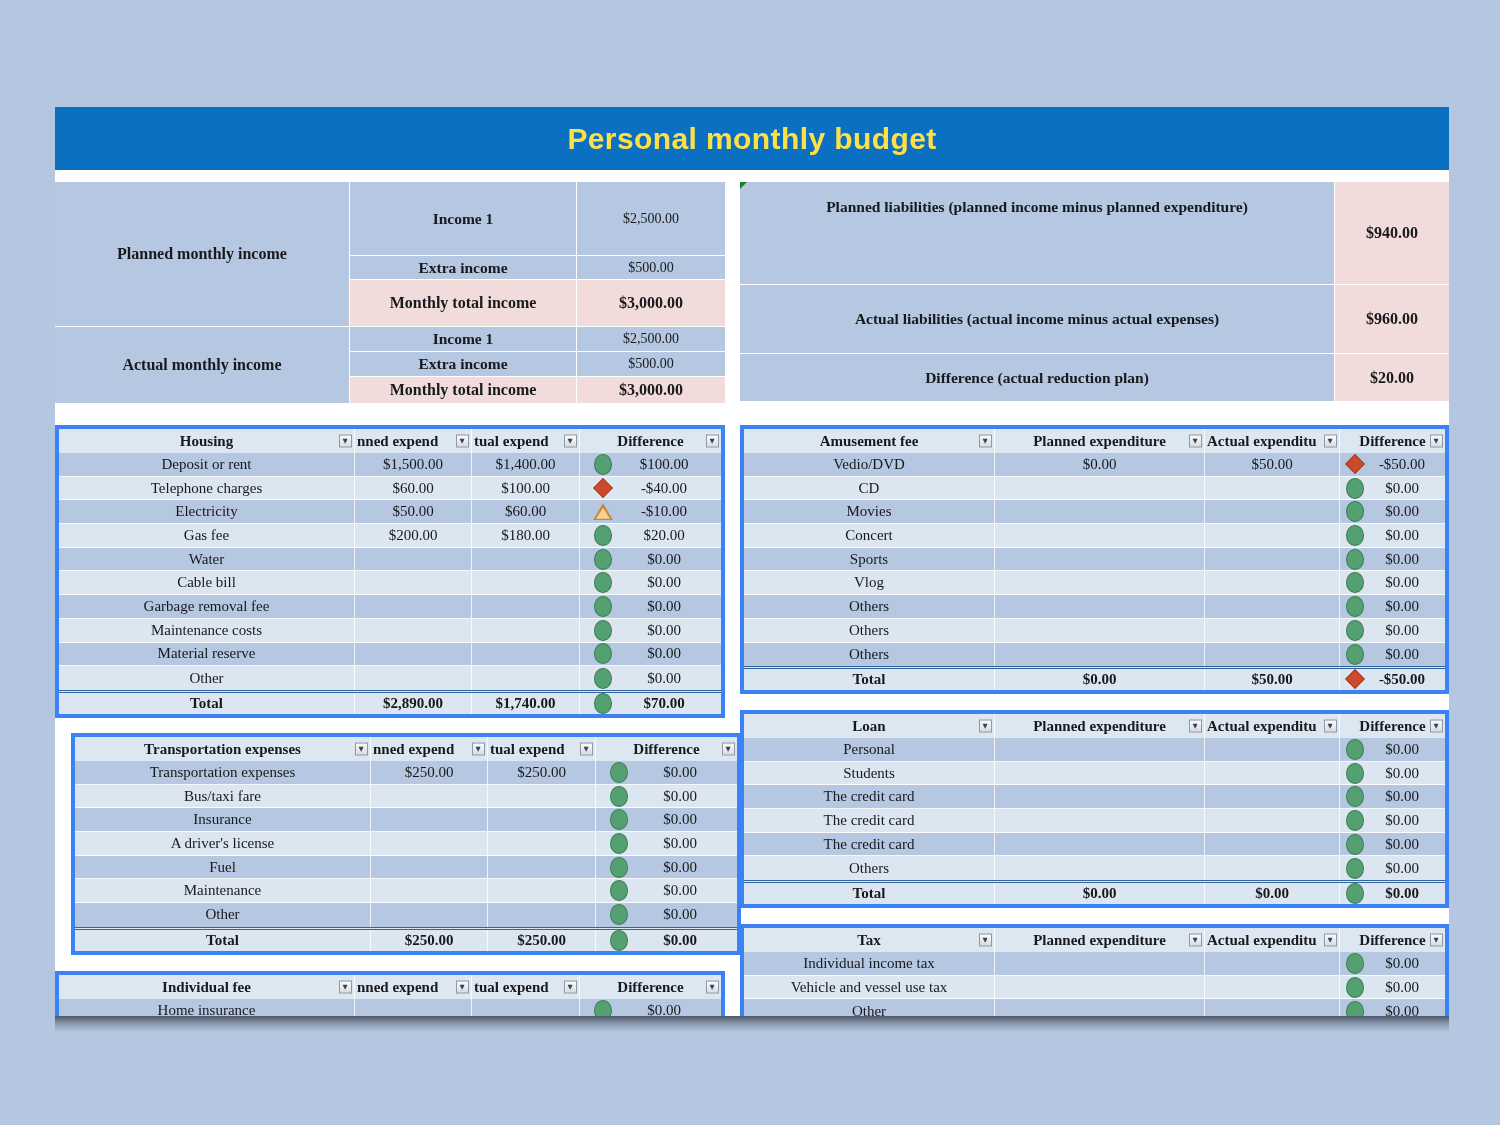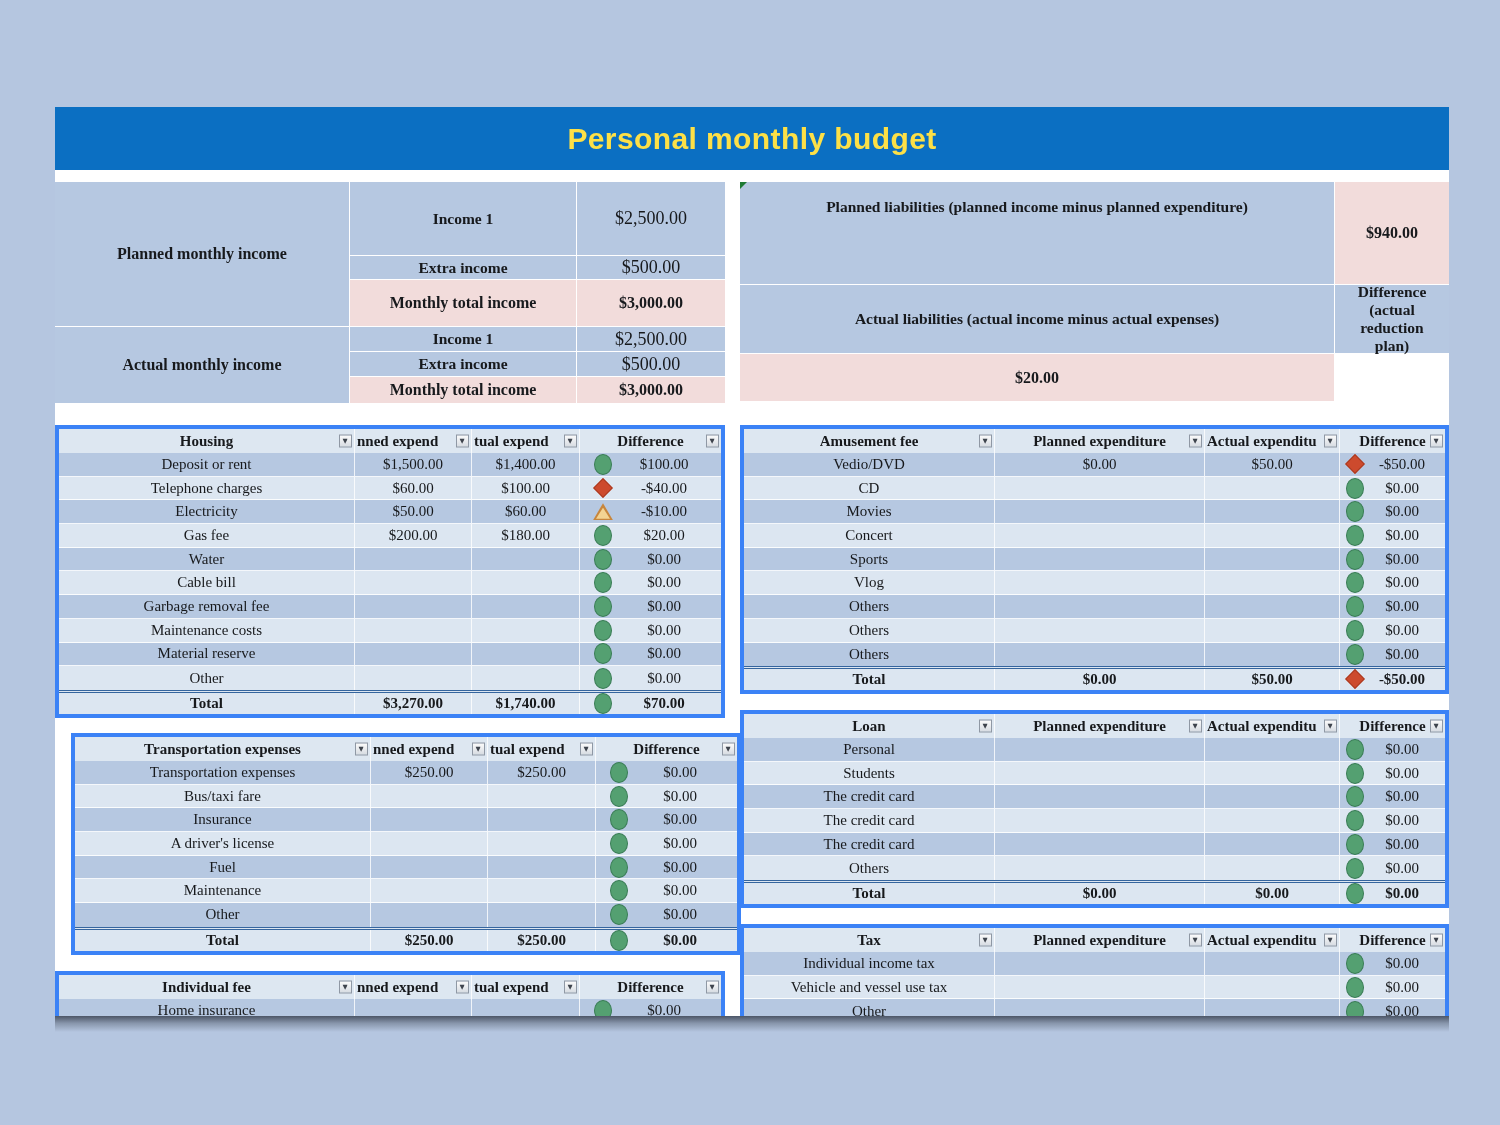--- a/index.html
+++ b/index.html
@@ -31,21 +31,21 @@
     position:absolute;left:0;top:75px;width:670px;
     display:grid;grid-template-columns:294px 226px 148px;
     grid-template-rows:73px 23px 46px 24px 24px 26px;
     gap:1px;background:#ffffff;
   }
   .inc-left .cellb{background:#b6c8e1;display:flex;align-items:center;justify-content:center;}
   .inc-left .big{font-weight:bold;font-size:16px;}
   .inc-left .bigP{grid-column:1;grid-row:1/4;}
   .inc-left .bigA{grid-column:1;grid-row:4/7;}
   .inc-left .mid{font-weight:bold;font-size:15.5px;}
-  .inc-left .val{font-size:18px;}
+  .inc-left .val{font-size:14px;}
   .inc-left .pink{background:#f2dcdb;font-weight:bold;font-size:16px;}
   
   .liab{
     position:absolute;left:685px;top:75px;width:709px;
     display:grid;grid-template-columns:594px 114px;
     grid-template-rows:102px 68px 47px;gap:1px;background:#ffffff;border-radius:17px;
   }
   .liab .lbl{background:#b6c8e1;display:flex;align-items:center;justify-content:center;
     font-weight:bold;font-size:15.5px;text-align:center;padding:0 28px;position:relative;}
   .liab .lbl.first{align-items:flex-start;padding-top:16px;}
@@ -122,20 +122,21 @@
     <div class="cellb pink" style="grid-column:3;grid-row:6;">$3,000.00</div>
   </div>
 
   <div class="liab">
     <div class="lbl first">
       <span class="corner"></span>
       <span>Planned liabilities (planned income minus planned expenditure)</span>
     </div>
     <div class="val">$940.00</div>
     <div class="lbl">Actual liabilities (actual income minus actual expenses)</div>
+    <div class="val">$960.00</div>
     <div class="lbl">Difference (actual reduction plan)</div>
     <div class="val">$20.00</div>
   </div>
 
   <div class="etable L" id="t-housing">
       <div class="hrow">
         <div class="cell hc c0">
           <span>Housing</span>
           <span class="fb">
             <span>▼</span>
@@ -247,21 +248,21 @@
           <div class="cell c1"></div>
           <div class="cell c2"></div>
           <div class="cell c3 dcell">
             <span class="icw circle"></span>
             <span class="dtxt">$0.00</span>
           </div>
         </div>
       </div>
       <div class="trow">
         <div class="cell c0">Total</div>
-        <div class="cell c1">$3,270.00</div>
+        <div class="cell c1">$2,890.00</div>
         <div class="cell c2">$1,740.00</div>
         <div class="cell c3 dcell">
           <span class="icw circle"></span>
           <span class="dtxt">$70.00</span>
         </div>
       </div>
     </div>
   <div class="etable L" id="t-transportation">
       <div class="hrow">
         <div class="cell hc c0">

